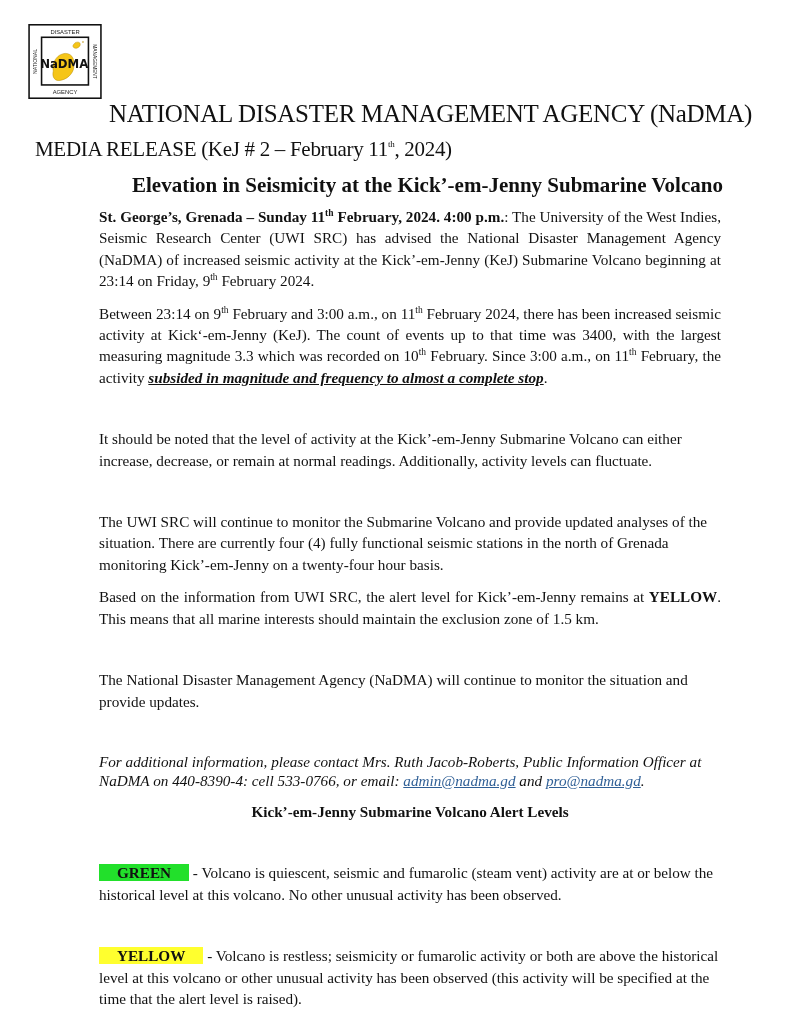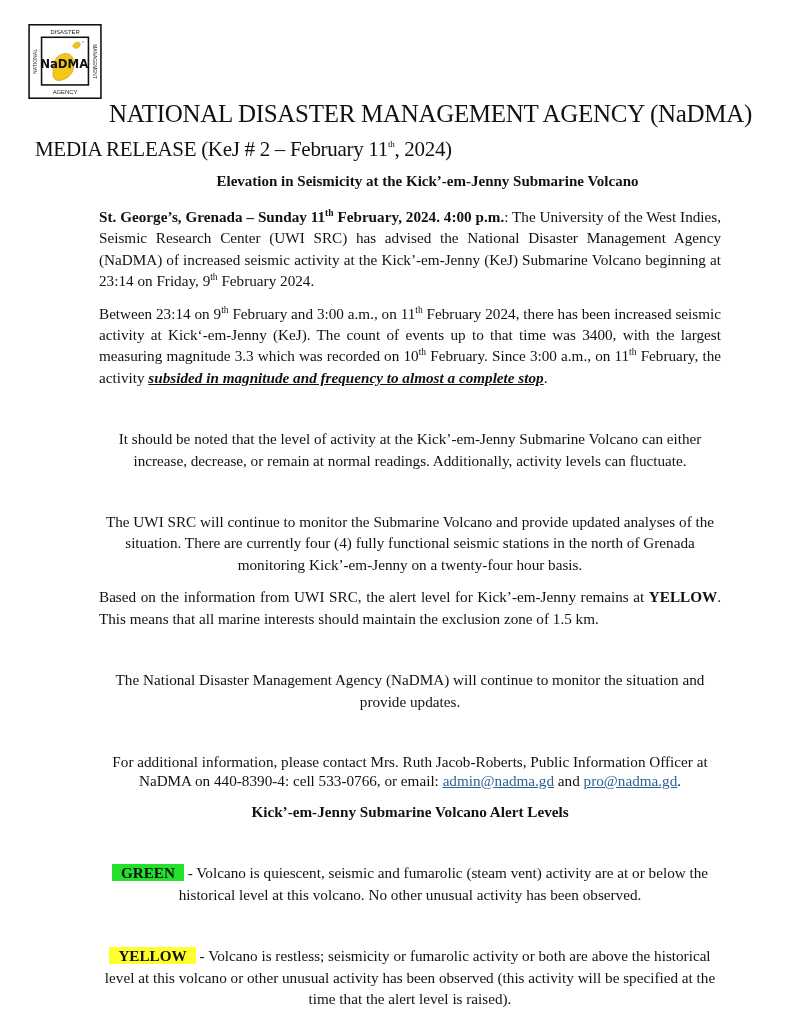--- a/index.html
+++ b/index.html
@@ -11,36 +11,36 @@
 
     
     .h1 { position: absolute; left: 0; width: 785px; top: 100px; text-align: center;
           font-family: "Liberation Serif", serif; font-size: 25px; letter-spacing: -0.3px; }
     .h1 span { position: relative; left: 38px; }
     .h2 { position: absolute; left: 0; width: 785px; top: 137px; text-align: left;
           font-family: "Liberation Serif", serif; font-size: 21px; letter-spacing: -0.3px; }
     .h2 span.wrap { position: relative; left: 35px; }
     .h2 sup { font-size: 9px; vertical-align: top; position: relative; top: 2px; }
     .h3 { position: absolute; left: 0; width: 785px; top: 173px; text-align: center;
-          font-family: "Liberation Serif", serif; font-size: 15px; font-weight: bold; }
+          font-family: "Liberation Serif", serif; font-size: 21px; font-weight: bold; }
     .h3 span { position: relative; left: 35px; }
 
     
     .content { position: absolute; left: 99px; top: 206px; width: 622px;
                font-family: "Liberation Serif", serif; font-size: 15.2px; line-height: 21.4px; }
     .content p { margin: 0 0 11px 0; text-align: justify; }
-    .content p.left { text-align: center; margin-top: 40px; }
+    .content p.left { text-align: left; margin-top: 40px; }
     .content sup { font-size: 9.5px; line-height: 0; vertical-align: super; }
     .bold { font-weight: bold; }
     .emph { font-weight: bold; font-style: italic; text-decoration: underline; }
     a.email { color: #2f5f96; text-decoration: underline; }
     .center { text-align: center !important; }
     .section-title { font-weight: bold; text-align: center !important; margin-top: 2px !important; }
 
-    .badge { font-weight: bold; padding: 0 9px; }
+    .badge { font-weight: bold; padding: 0 18px; }
     .b-green { background: #22e02b; }
     .b-yellow { background: #ffff2e; }
     .b-orange { background: #c0622a; }
     .b-red { background: #14b8a6; font-style: italic; }
   </style>
 </head>
 <body>
 
 <div class="logo">
   <svg viewBox="0 0 94 96">
@@ -68,21 +68,21 @@
 
   <p><span>Between 23:14 on 9</span><sup>th</sup><span> February and 3:00 a.m., on 11</span><sup>th</sup><span> February 2024, there has been increased seismic activity at Kick‘-em-Jenny (KeJ). The count of events up to that time was 3400, with the largest measuring magnitude 3.3 which was recorded on 10</span><sup>th</sup><span> February. Since 3:00 a.m., on 11</span><sup>th</sup><span> February, the activity </span><span class="emph">subsided in magnitude and frequency to almost a complete stop</span><span>.</span></p>
 
   <p class="left">It should be noted that the level of activity at the Kick’-em-Jenny Submarine Volcano can either increase, decrease, or remain at normal readings. Additionally, activity levels can fluctuate.</p>
   <p class="left">The UWI SRC will continue to monitor the Submarine Volcano and provide updated analyses of the situation. There are currently four (4) fully functional seismic stations in the north of Grenada monitoring Kick’-em-Jenny on a twenty-four hour basis.</p>
 
   <p><span>Based on the information from UWI SRC, the alert level for Kick’-em-Jenny remains at </span><span class="bold">YELLOW</span><span>. This means that all marine interests should maintain the exclusion zone of 1.5 km.</span></p>
 
   <p class="left">The National Disaster Management Agency (NaDMA) will continue to monitor the situation and provide updates.</p>
 
-  <p class="left" style="line-height:19px;"><span>For additional information, please contact Mrs. Ruth Jacob-Roberts, Public Information Officer at NaDMA on 440-8390-4: cell 533-0766, or email: </span><a class="email" href="#">admin@nadma.gd</a><span> and </span><a class="email" href="#">pro@nadma.gd</a><span>.</span></p>
+  <p class="left" style="line-height:19px;font-style:italic;"><span>For additional information, please contact Mrs. Ruth Jacob-Roberts, Public Information Officer at NaDMA on 440-8390-4: cell 533-0766, or email: </span><a class="email" href="#">admin@nadma.gd</a><span> and </span><a class="email" href="#">pro@nadma.gd</a><span>.</span></p>
 
 
   <p class="section-title">Kick’-em-Jenny Submarine Volcano Alert Levels</p>
 
   <div>
     <p class="left"><span class="badge b-green">GREEN</span><span> - Volcano is quiescent, seismic and fumarolic (steam vent) activity are at or below the historical level at this volcano. No other unusual activity has been observed.</span></p>
     <p class="left"><span class="badge b-yellow">YELLOW</span><span> - Volcano is restless; seismicity or fumarolic activity or both are above the historical level at this volcano or other unusual activity has been observed (this activity will be specified at the time that the alert level is raised).</span></p>
     <p class="left"><span class="badge b-red">RED</span><span> - Eruption is in progress or may occur without further warning.</span></p>
   </div>
 </div>

